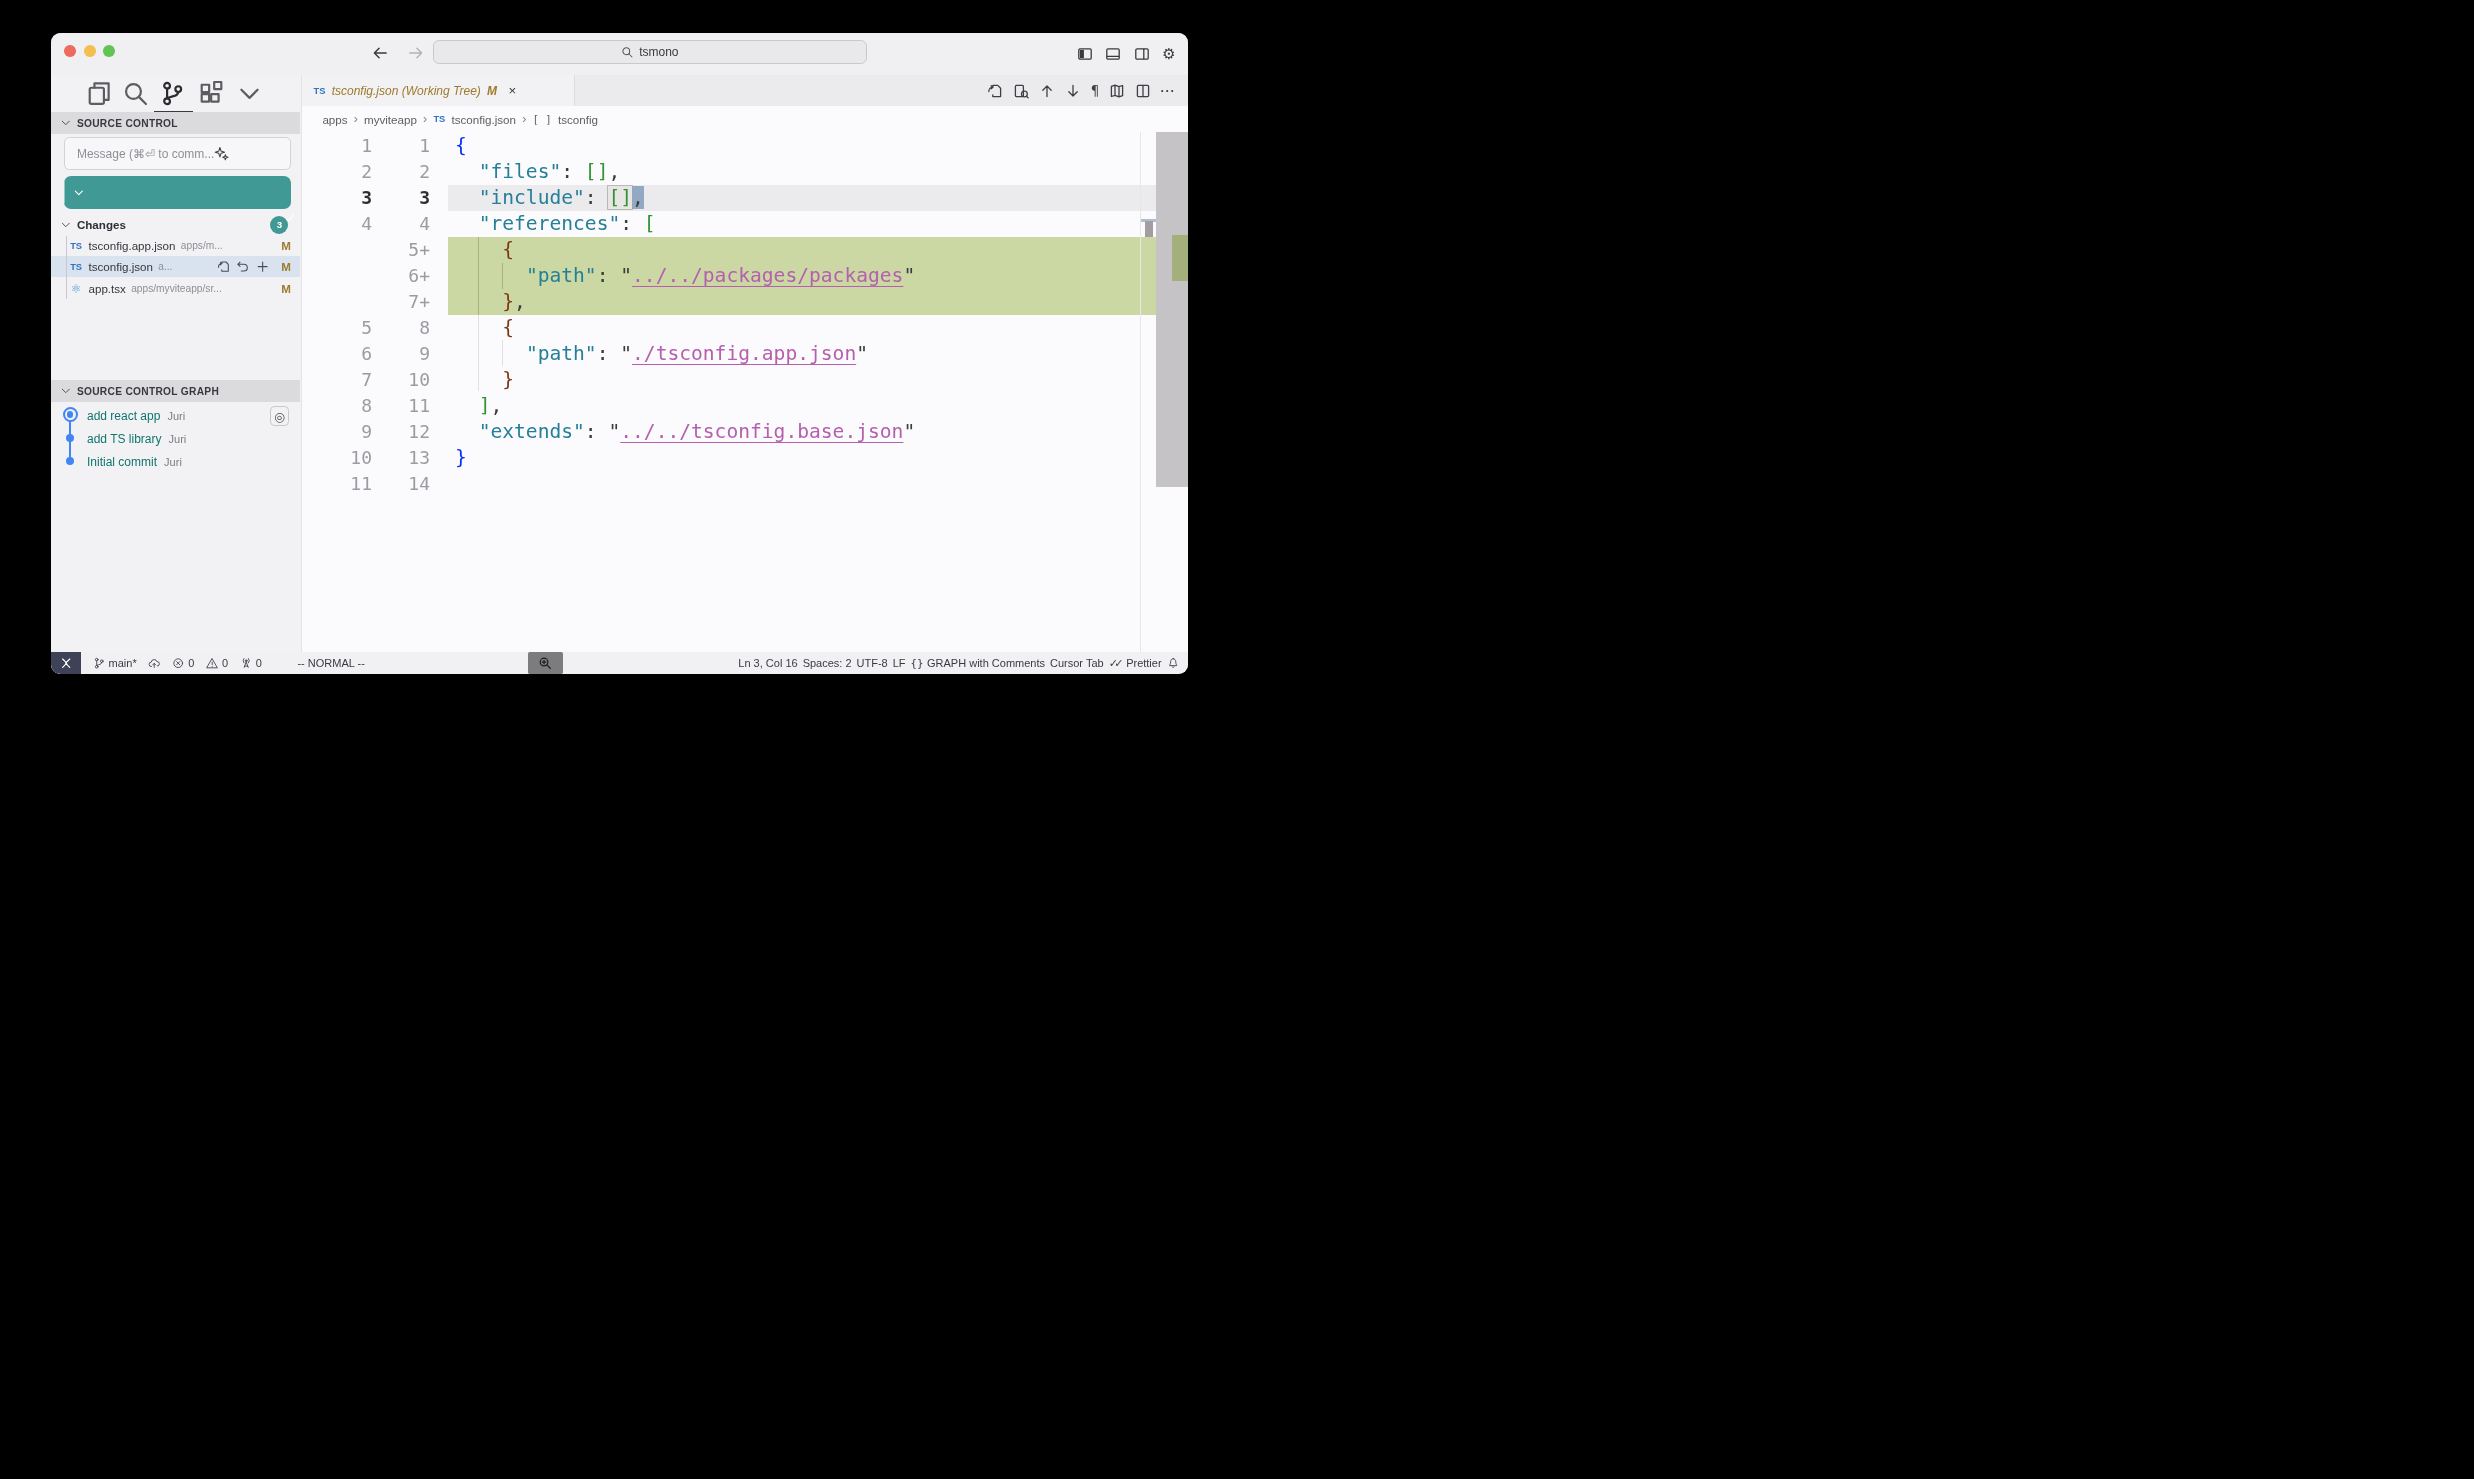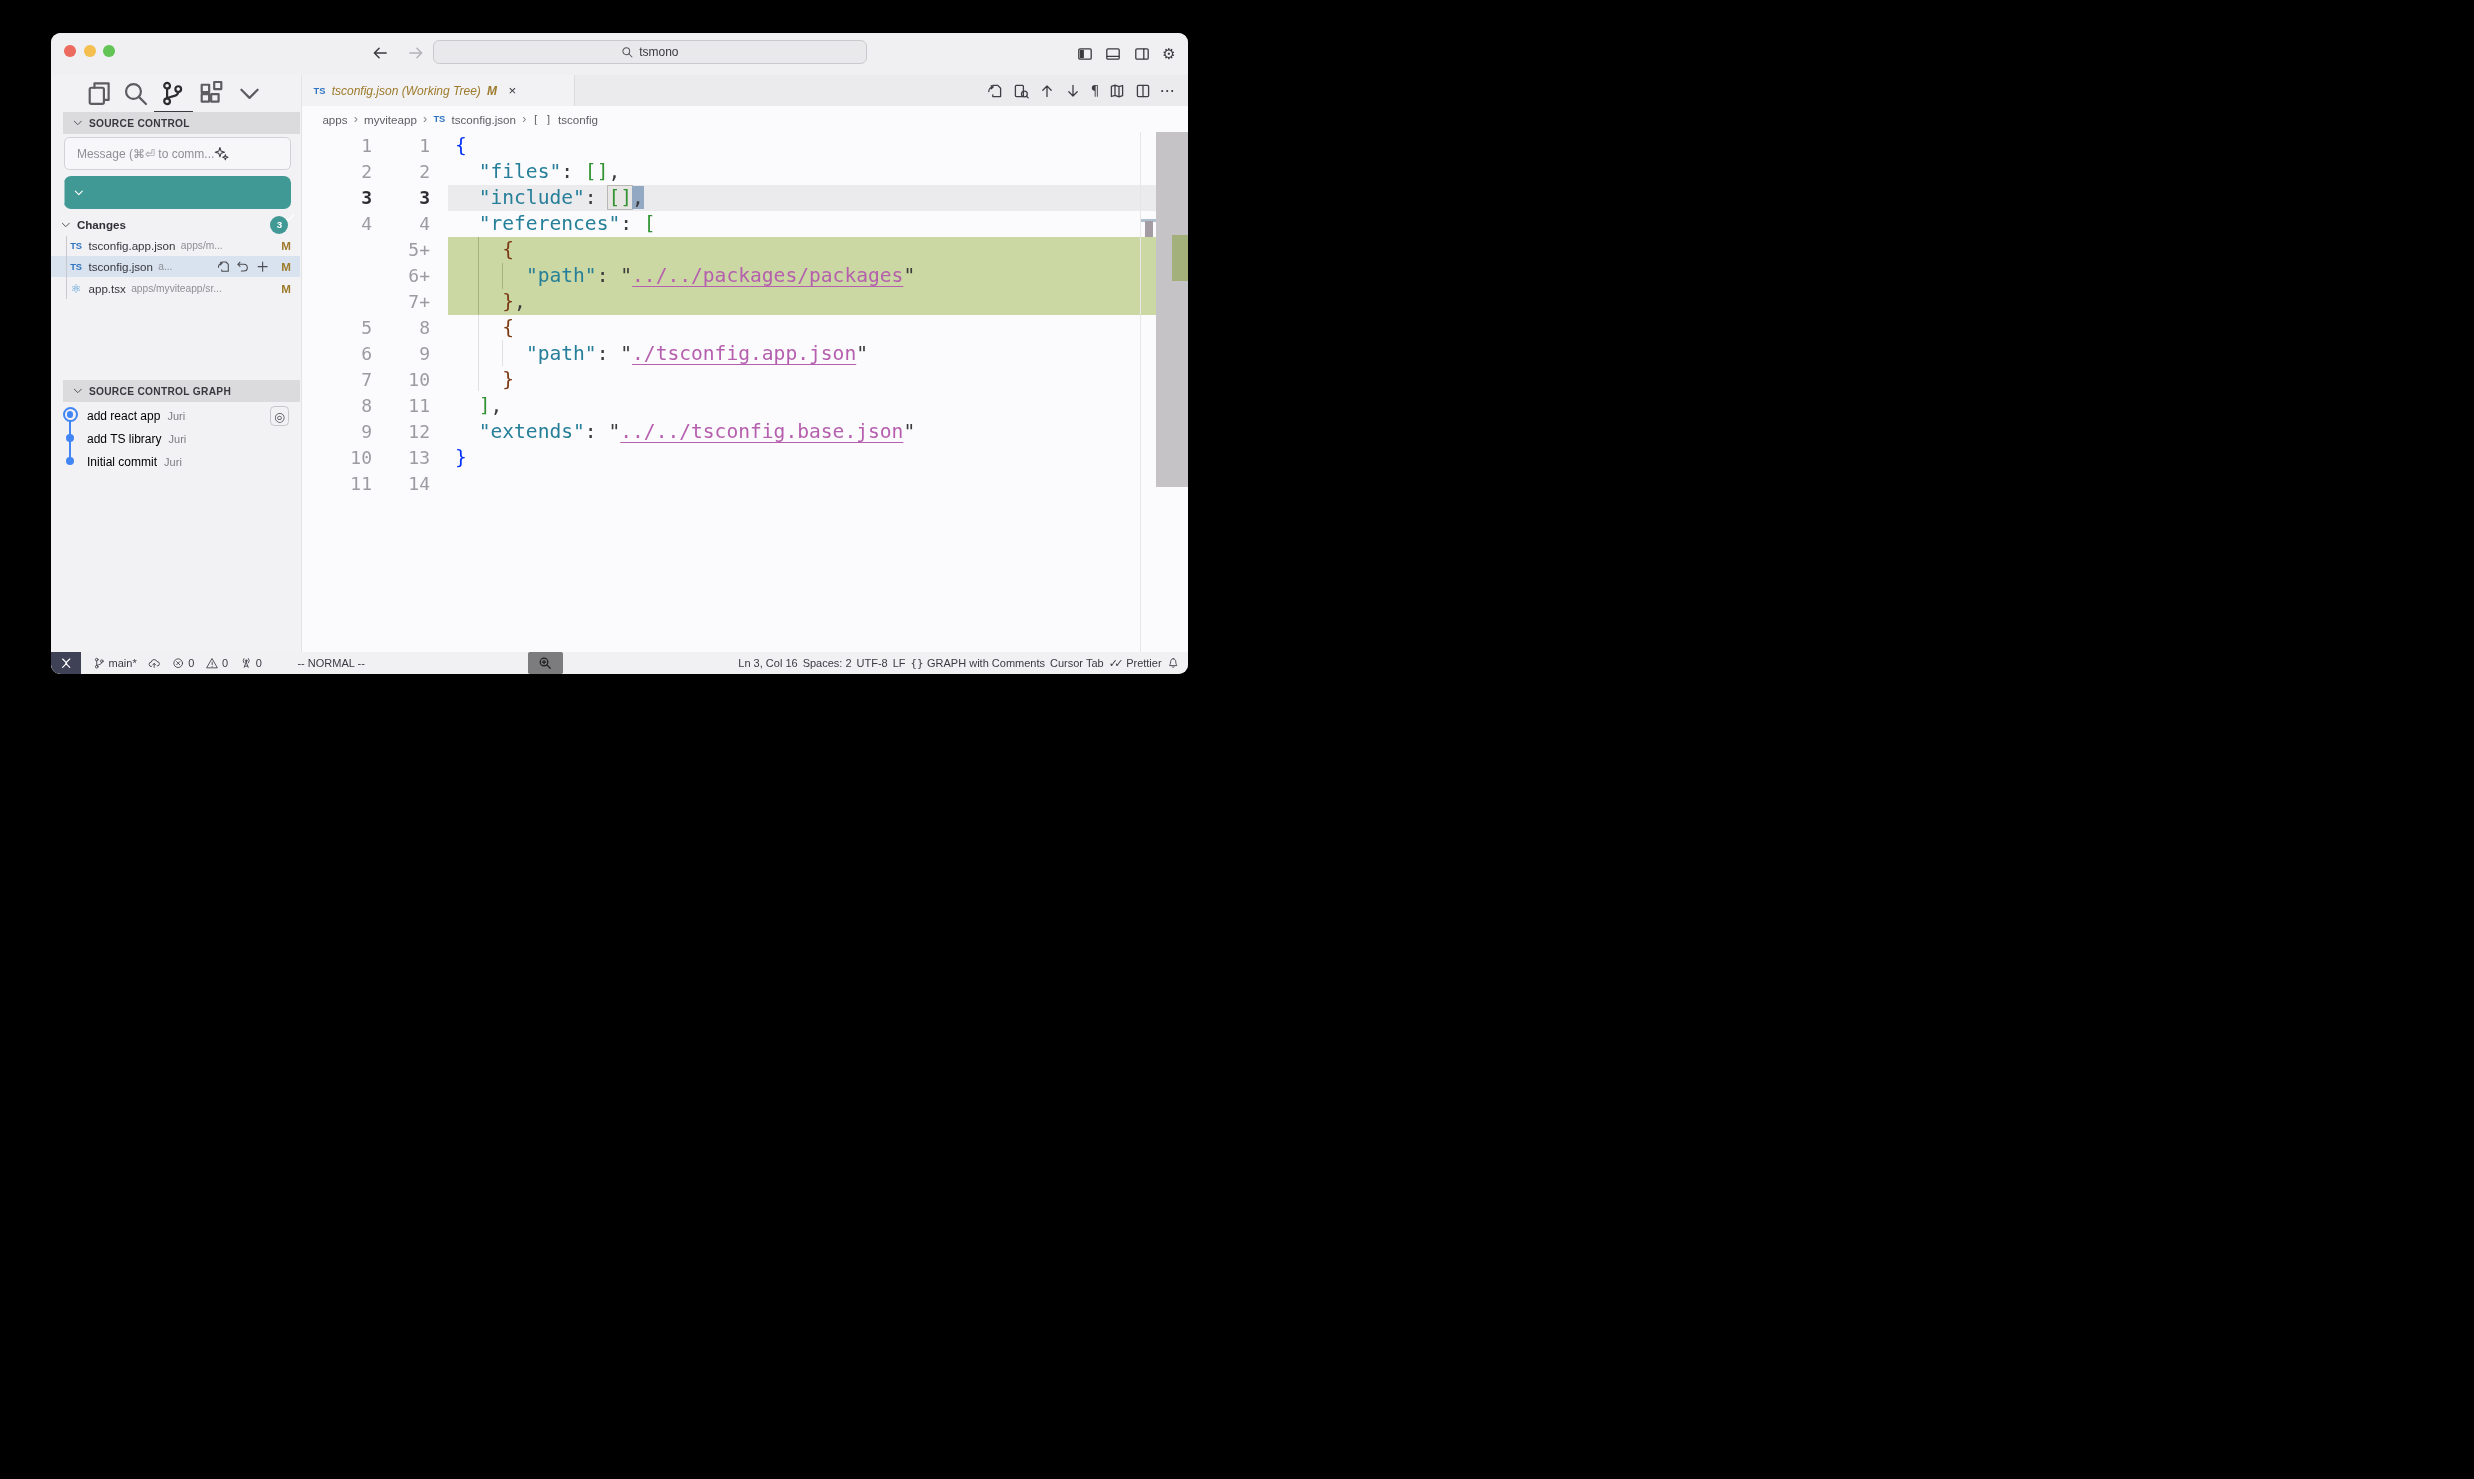--- a/index.html
+++ b/index.html
@@ -18,21 +18,21 @@
     gap:5.3px;color:#3a3a3e;font-size:12px;}
   .searchbox .ic{width:12.4px;height:12.4px;color:#57565a;}
   .tbicons{position:absolute;right:12.4px;top:0;height:42px;display:flex;align-items:center;gap:12.4px;color:#3a3a3e;}
   .tbicons .ic{width:16px;height:16px;}
   
   .sidebar{position:absolute;top:42px;left:0;width:249px;bottom:22px;background:#f2f1f4;}
   .actrow{position:absolute;top:0;left:0;right:0;height:37px;}
   .actit{position:absolute;top:5.3px;width:27px;height:27px;display:grid;place-items:center;color:#5d5c61;}
   .actit.active{color:#2c2c30;}
   .actunder{position:absolute;height:1.8px;background:#3c3c40;top:36px;}
-  .sechead{position:absolute;left:12px;right:0;height:22px;background:#dbdadd;display:flex;align-items:center;
+  .sechead{position:absolute;left:0;right:0;height:22px;background:#dbdadd;display:flex;align-items:center;
     gap:5.3px;padding-left:9px;font-size:10.2px;font-weight:bold;color:#38383e;letter-spacing:0.3px;}
   .sechead .ic{width:11.6px;height:11.6px;color:#4a4a50;}
   .msgbox{position:absolute;left:13.3px;width:227px;height:33px;background:#f7f6f9;border:0.9px solid #d2d1d5;
     border-radius:5.3px;display:flex;align-items:center;padding:0 9px 0 11.6px;color:#8f8f95;font-size:12px;}
   .msgbox .ic{width:15px;height:15px;margin-left:auto;color:#3e3e44;stroke-width:1.1;}
   .commit{position:absolute;left:13.3px;width:227px;height:33px;border-radius:7.1px;color:#fff;display:flex;
     align-items:center;font-size:13px;}
   .commit .main{flex:1;display:flex;align-items:center;justify-content:center;gap:6.2px;}
   .commit .divider{width:0.9px;height:21.3px;background:rgba(255,255,255,.45);}
   .commit .dd{width:27px;display:grid;place-items:center;}
@@ -45,21 +45,21 @@
   .chgrow{position:absolute;left:0;right:0;height:21.3px;display:flex;align-items:center;padding-left:18px;gap:5.3px;font-size:11.6px;color:#37373d;}
   .chgrow .fic{width:14.2px;text-align:center;flex:none;}
   .chgrow .path{font-size:10.2px;color:#8f8f95;overflow:hidden;white-space:nowrap;}
   .chgrow .acts{display:flex;gap:6.2px;margin-left:auto;color:#4b4b51;align-items:center;}
   .chgrow .acts .ic{width:13.3px;height:13.3px;}
   .chgrow .m{margin-left:auto;margin-right:9px;font-weight:bold;flex:none;}
   .chgrow.sel{background:#d9e3ef;}
   .chgrow.sel .m{margin-left:7.1px;}
   .tsbadge{color:#2f74c0;font-weight:bold;font-size:9.3px;font-style:normal;}
   .commitrow{position:absolute;left:0;right:0;height:23px;display:flex;align-items:center;padding-left:36px;gap:7.1px;}
-  .commitrow .msg{font-size:12px;color:#000000;}
+  .commitrow .msg{font-size:12px;color:#0f766e;}
   .commitrow .auth{font-size:11px;color:#7c7c82;}
   .dot{position:absolute;left:15px;width:8px;height:8px;border-radius:50%;}
   .dotring{position:absolute;left:11.6px;width:15px;height:15px;border-radius:50%;border:2.2px solid transparent;
     display:grid;place-items:center;background:#f2f1f4;}
   .dotring i{width:6.2px;height:6.2px;border-radius:50%;display:block;}
   .graphline{position:absolute;width:1.8px;}
   .targetbtn{position:absolute;right:10.7px;width:19.6px;height:20.4px;border:0.9px solid #c7c6ca;border-radius:4.4px;
     display:grid;place-items:center;color:#45454b;background:transparent;font-size:12.4px;}
   
   .main{position:absolute;top:42px;left:250px;right:0;bottom:22px;background:#fbfafc;border-left:0.9px solid #e3e2e5;}

